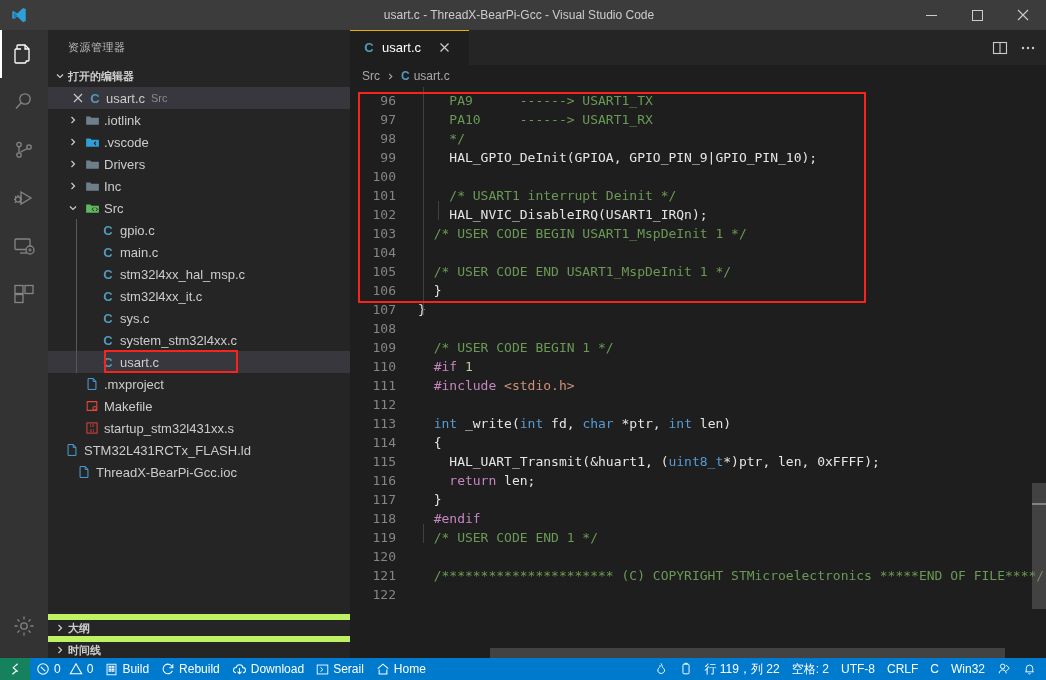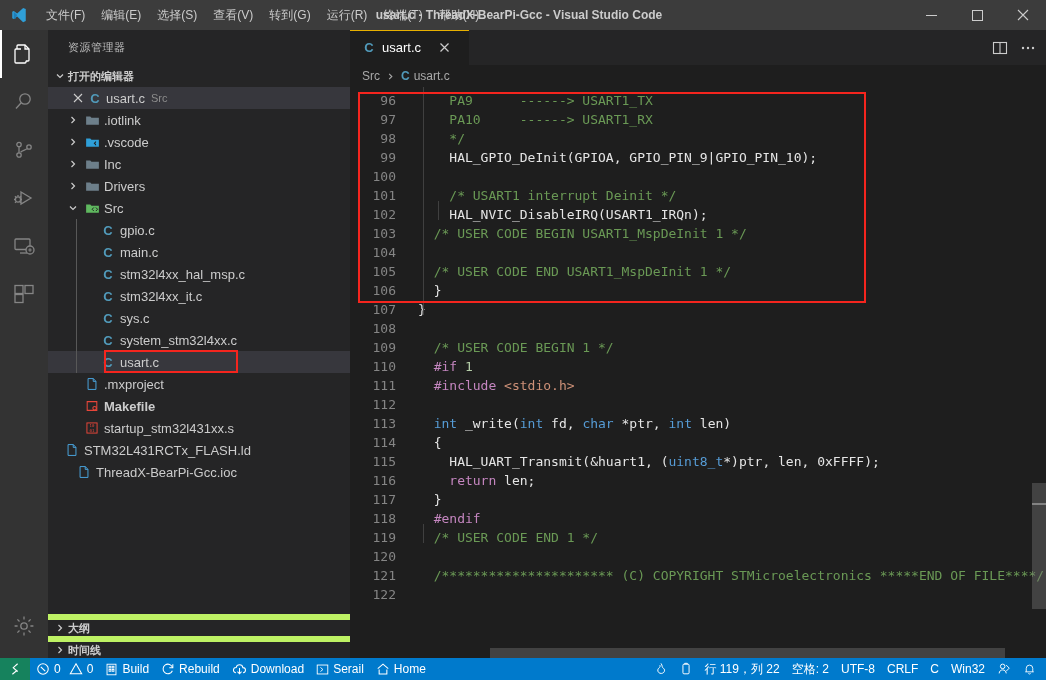--- a/index.html
+++ b/index.html
@@ -18,21 +18,21 @@
     flex: 0 0 30px; position: relative;
   }
   .vs-logo { width: 38px; height: 30px; display: flex; align-items: center; justify-content: center; }
   .menu { display: flex; align-items: center; height: 30px; }
   .menu-item {
     font-size: 12px; color: #cccccc; padding: 0 8px; height: 30px;
     display: flex; align-items: center; cursor: default; white-space: nowrap;
   }
   .title-center {
     position: absolute; left: 0; right: 8px; text-align: center;
-    font-size: 12px; color: #cccccc; pointer-events: none; line-height: 30px; font-weight: bold;
+    font-size: 12px; color: #cccccc; pointer-events: none; line-height: 30px;
   }
   .win-ctrls { position: absolute; right: 0; top: 0; display: flex; height: 30px; }
   .win-btn { width: 46px; height: 30px; display: flex; align-items: center; justify-content: center; }
 
   
   .body-row { flex: 1 1 auto; display: flex; min-height: 0; }
 
   
   .activitybar {
     width: 48px; background: #333333; flex: 0 0 48px;
@@ -158,30 +158,20 @@
 
 <div class="app">
 
   <div class="titlebar">
     <div class="vs-logo">
       <svg width="18" height="18" viewBox="0 0 24 24">
         <path d="M17.5 2.5 9.5 10 5 6.6 3 7.6v8.8l2 1 4.5-3.4 8 7.5 3.5-1.6V4.1z" fill="#2f9fd8"></path>
         <path d="M5 7.6v8.8l2 1 2.5-5.4z" fill="#1f7eb8"></path>
       </svg>
     </div>
-    <div class="menu" id="menu-bar">
-        <div class="menu-item">文件(F)</div>
-        <div class="menu-item">编辑(E)</div>
-        <div class="menu-item">选择(S)</div>
-        <div class="menu-item">查看(V)</div>
-        <div class="menu-item">转到(G)</div>
-        <div class="menu-item">运行(R)</div>
-        <div class="menu-item">终端(T)</div>
-        <div class="menu-item">帮助(H)</div>
-      </div>
     <div class="title-center">usart.c - ThreadX-BearPi-Gcc - Visual Studio Code</div>
     <div class="win-ctrls">
       <div class="win-btn">
         <svg width="11" height="11" viewBox="0 0 11 11">
             <rect x="0" y="5" width="11" height="1" fill="#cccccc"></rect>
           </svg>
       </div>
       <div class="win-btn">
         <svg width="11" height="11" viewBox="0 0 11 11">
             <rect x="0.5" y="0.5" width="10" height="10" fill="none" stroke="#cccccc"></rect>
@@ -308,34 +298,34 @@
             <span class="arrow">
               <svg width="10" height="10" viewBox="0 0 10 10" fill="none" stroke="#cccccc" stroke-width="1.2">
                 <path d="M3.5 2 6.5 5 3.5 8"></path>
               </svg>
             </span>
             <span class="ficon">
               <svg width="15" height="15" viewBox="0 0 16 16">
                 <path d="M1.2 3.6h4.4l1.3 1.5h7.9v7.4H1.2z" fill="#6d7f8a"></path>
               </svg>
             </span>
-            <span class="label">Inc</span>
+            <span class="label">Drivers</span>
           </div>
           <div class="row" style="padding-left: 20px;">
             <span class="arrow">
               <svg width="10" height="10" viewBox="0 0 10 10" fill="none" stroke="#cccccc" stroke-width="1.2">
                 <path d="M3.5 2 6.5 5 3.5 8"></path>
               </svg>
             </span>
             <span class="ficon">
               <svg width="15" height="15" viewBox="0 0 16 16">
                 <path d="M1.2 3.6h4.4l1.3 1.5h7.9v7.4H1.2z" fill="#6d7f8a"></path>
               </svg>
             </span>
-            <span class="label">Drivers</span>
+            <span class="label">Inc</span>
           </div>
           <div class="row" style="padding-left: 20px;">
             <span class="arrow">
               <svg width="10" height="10" viewBox="0 0 10 10" fill="none" stroke="#cccccc" stroke-width="1.2">
                 <path d="M2 3.5 5 6.5 8 3.5"></path>
               </svg>
             </span>
             <span class="ficon">
               <svg width="15" height="15" viewBox="0 0 16 16">
                 <path d="M1.2 3.6h4.4l1.3 1.5h7.9v7.4H1.2z" fill="#5fb85f"></path>
@@ -390,21 +380,21 @@
           <div class="row" style="padding-left: 20px;">
             <span class="arrow"></span>
             <span class="ficon">
               <svg width="14" height="14" viewBox="0 0 16 16" fill="none" stroke="#4aa6e0" stroke-width="1.1">
                 <path d="M3.5 1.8h6L12.5 5v9.2h-9z"></path>
                 <path d="M9.4 1.8V5h3.1"></path>
               </svg>
             </span>
             <span class="label">.mxproject</span>
           </div>
-          <div class="row" style="padding-left: 20px; font-weight: bold;">
+          <div class="row" style="padding-left: 20px;">
             <span class="arrow"></span>
             <span class="ficon">
               <svg width="14" height="14" viewBox="0 0 16 16" fill="none" stroke="#e8463a" stroke-width="1.2">
                 <path d="M2.5 3h11v10h-11z"></path>
                 <circle cx="11" cy="10.5" r="2"></circle>
               </svg>
             </span>
             <span class="label">Makefile</span>
           </div>
           <div class="row" style="padding-left: 20px;">

